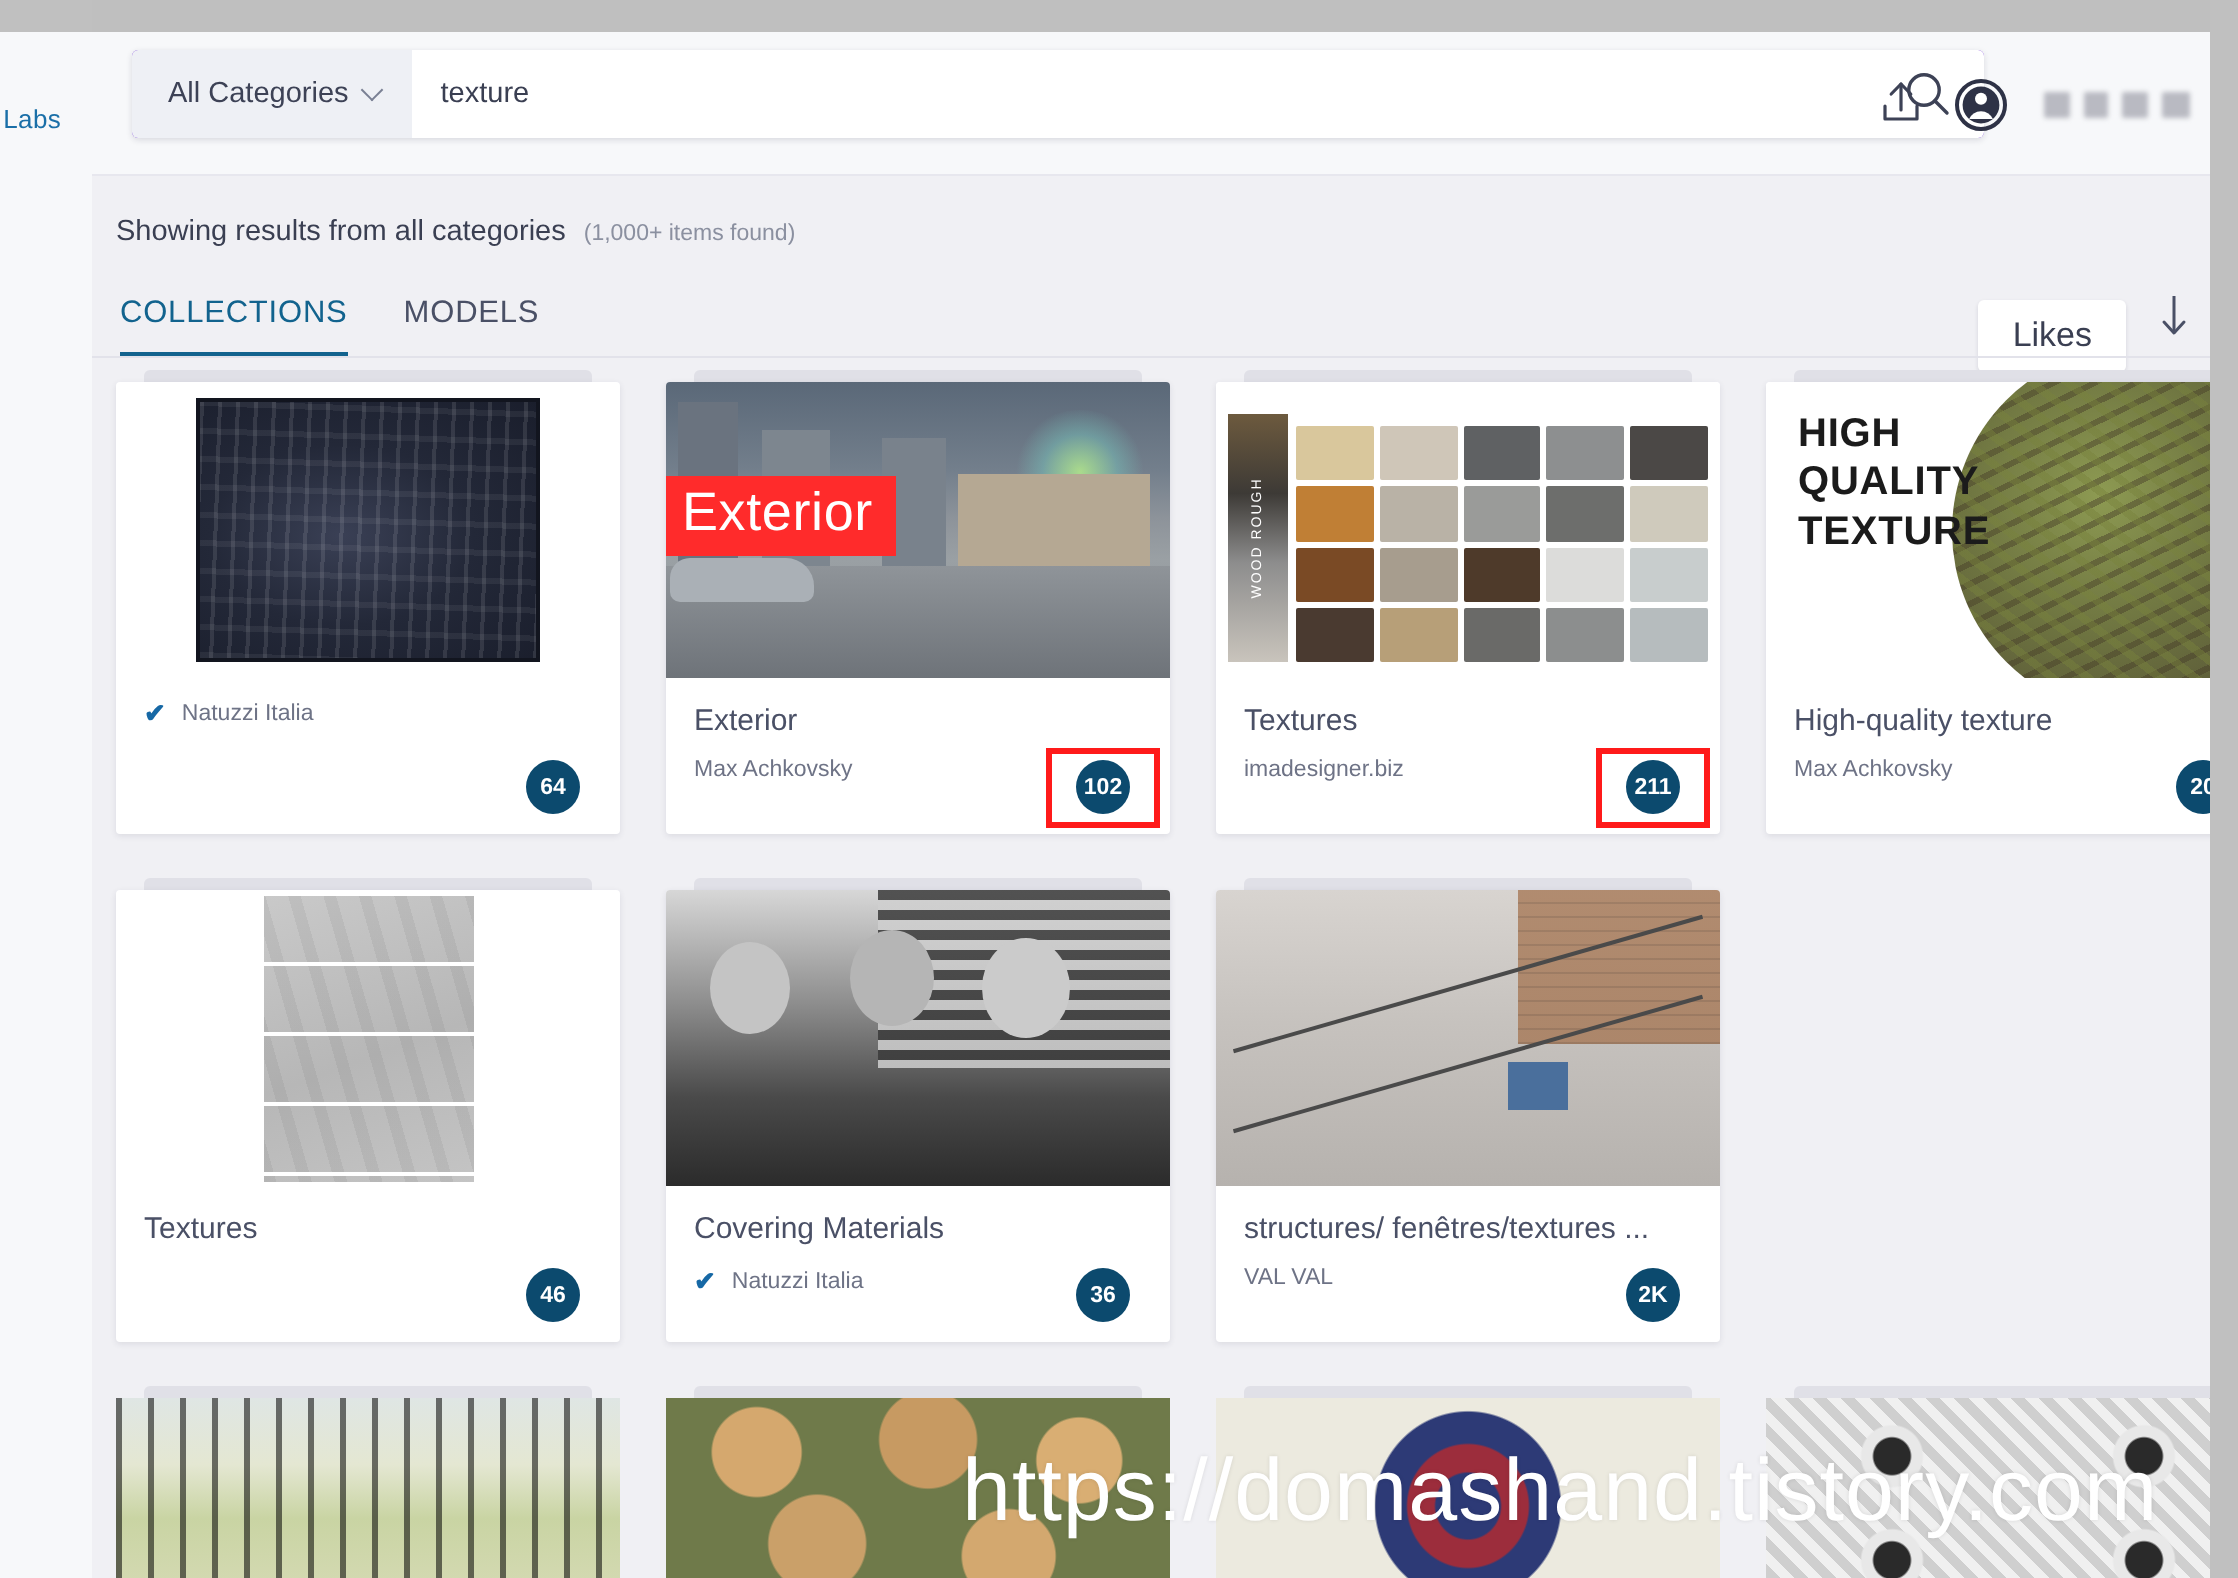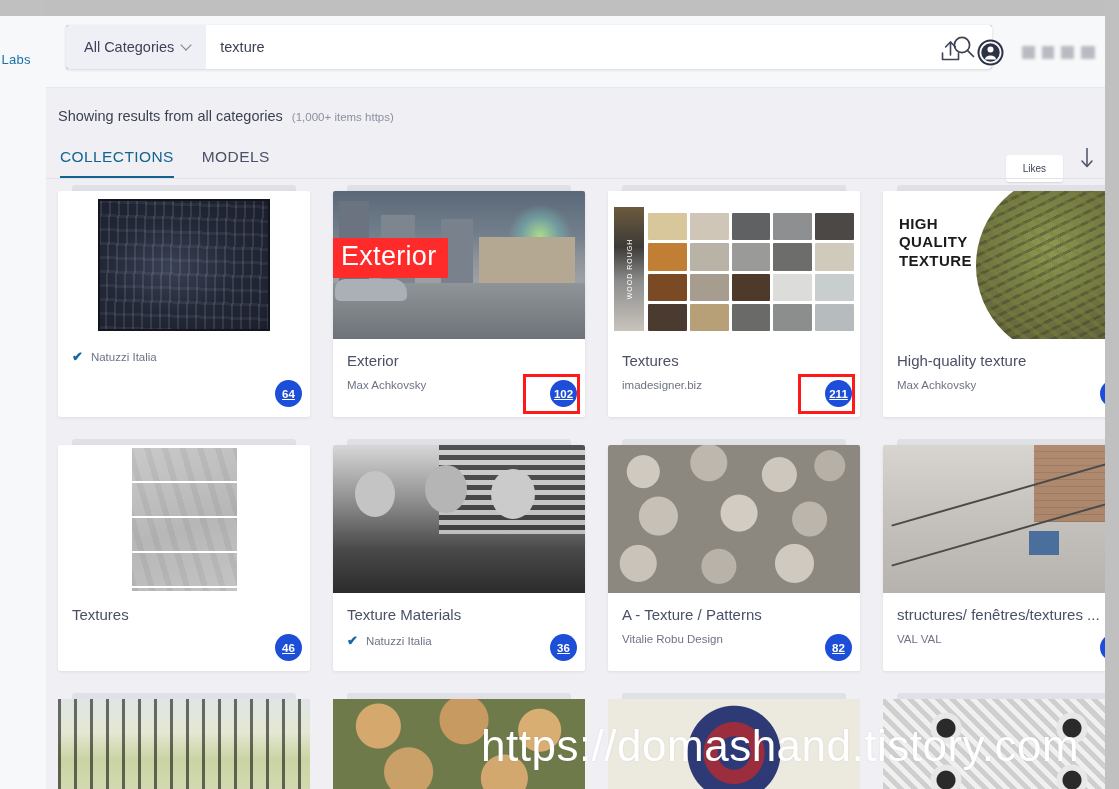--- a/index.html
+++ b/index.html
@@ -112,21 +112,21 @@
     background: #1668a5; color: #fff; font-size: 9.5px;
     font-family: "Liberation Serif", serif; font-style: italic; font-weight: bold;
     margin-left: 6px; position: relative; top: -1px;
   }
   .sortwrap {
     position: absolute; right: 8px; top: 0; height: 42px;
     display: flex; align-items: center; gap: 14px;
   }
   .likes-btn {
     background: #fff; border-radius: 3px; padding: 8px 17px;
-    font-size: 10px; color: #3a3f52; cursor: pointer;
+    font-size: 17px; color: #3a3f52; cursor: pointer;
     box-shadow: 0 1px 2px rgba(30,30,60,.13);
     margin-top: 20px;
   }
   .sort-arrow { cursor: pointer; display: flex; align-items: center; }
   .tabs-underlay {
     position: absolute; left: 0; right: 0; bottom: 0; height: 1px; background: #e2e2ea;
   }
 
   
   .grid {
@@ -153,24 +153,24 @@
   .cardtitle {
     font-size: 15px; color: #4a5066; padding: 13px 14px 0 14px;
     white-space: nowrap; overflow: hidden; text-overflow: ellipsis;
   }
   .cardmeta {
     display: flex; align-items: center; gap: 8px;
     padding: 10px 14px 0 14px; font-size: 11.5px; color: #6e7386;
   }
   .verified { color: #1668a5; font-size: 13px; font-weight: bold; }
   .badge {
-    position: absolute; right: 8px; bottom: 10px;
+    position: absolute; right: 20px; bottom: 10px;
     min-width: 27px; height: 27px; border-radius: 50%;
-    background: #1d4ed8; color: #fff; font-size: 11.5px; font-weight: bold;
-    display: flex; align-items: center; justify-content: center; text-decoration: underline;
+    background: #0c4a6e; color: #fff; font-size: 11.5px; font-weight: bold;
+    display: flex; align-items: center; justify-content: center;
   }
   .redbox {
     position: absolute; right: 5px; bottom: 3px;
     width: 57px; height: 40px;
     border: 3px solid #ff1a1a; background: transparent;
   }
 
   
   .th-rug {
     width: 172px; height: 132px;
@@ -223,21 +223,21 @@
   }
   .th-moss .blob {
     position: absolute; right: -26px; top: -18px; width: 185px; height: 185px;
     border-radius: 50%;
     background:
       repeating-linear-gradient(38deg, rgba(120,130,60,.45) 0 4px, transparent 4px 11px),
       repeating-linear-gradient(-26deg, rgba(70,60,40,.45) 0 3px, transparent 3px 9px),
       radial-gradient(circle at 40% 40%, #8d9a52 0%, #6d7340 45%, #4d4632 100%);
   }
   .hq-text {
-    position: absolute; left: 16px; top: 24px; font-size: 15px; line-height: 1.22;
+    position: absolute; left: 16px; top: 14px; font-size: 20px; line-height: 1.22;
     color: #1b1b1b; font-weight: bold; letter-spacing: .4px;
   }
   .th-tiles {
     width: 105px; height: 143px;
     background:
       repeating-linear-gradient(180deg, transparent 0 33px, #fff 33px 35px),
       repeating-linear-gradient(74deg, rgba(0,0,0,.05) 0 6px, transparent 6px 17px),
       linear-gradient(160deg, #c9c9c9, #b7b7b7 55%, #c4c4c4);
   }
   .th-bw {
@@ -390,21 +390,21 @@
           <span class="blur-chunk bc1"></span>
             <span class="blur-chunk bc2"></span>
           <span class="blur-chunk bc3"></span>
             <span class="blur-chunk bc4"></span>
         </div>
       </div>
     </div>
 
     <div class="results-line">
       <span class="results-text">Showing results from all categories</span>
-      <span class="results-count">(1,000+ items https)</span>
+      <span class="results-count">(1,000+ items found)</span>
     </div>
 
     <div class="tabsrow">
       <div class="tab active">
         <span>COLLECTIONS</span>
       </div>
       <div class="tab">
         <span>MODELS</span>
       </div>
 
@@ -533,42 +533,29 @@
         <div class="stack"></div>
         <div class="card">
           <div class="thumb">
             <div class="th-bw">
               <div class="stripes"></div>
               <div class="head" style="left:22px;top:26px;width:40px;height:46px;"></div>
               <div class="head" style="left:92px;top:20px;width:42px;height:48px;background:#b5b5b5;"></div>
               <div class="head" style="left:158px;top:24px;width:44px;height:50px;background:#cbcbcb;"></div>
             </div>
           </div>
-          <div class="cardtitle">Texture Materials</div>
+          <div class="cardtitle">Covering Materials</div>
           <div class="cardmeta">
             <span class="verified">✔</span>
             <span>Natuzzi Italia</span>
           </div>
           <div class="badge">36</div>
         </div>
       </div>
 
-      <div class="card-slot">
-        <div class="stack"></div>
-        <div class="card">
-          <div class="thumb">
-            <div class="th-stone"></div>
-          </div>
-          <div class="cardtitle">A - Texture / Patterns</div>
-          <div class="cardmeta">
-            <span>Vitalie Robu Design</span>
-          </div>
-          <div class="badge">82</div>
-        </div>
-      </div>
 
       <div class="card-slot">
         <div class="stack"></div>
         <div class="card">
           <div class="thumb">
             <div class="th-stairs">
               <div class="brick"></div>
               <div class="rail"></div>
               <div class="rail rail2"></div>
               <div class="blue"></div>

